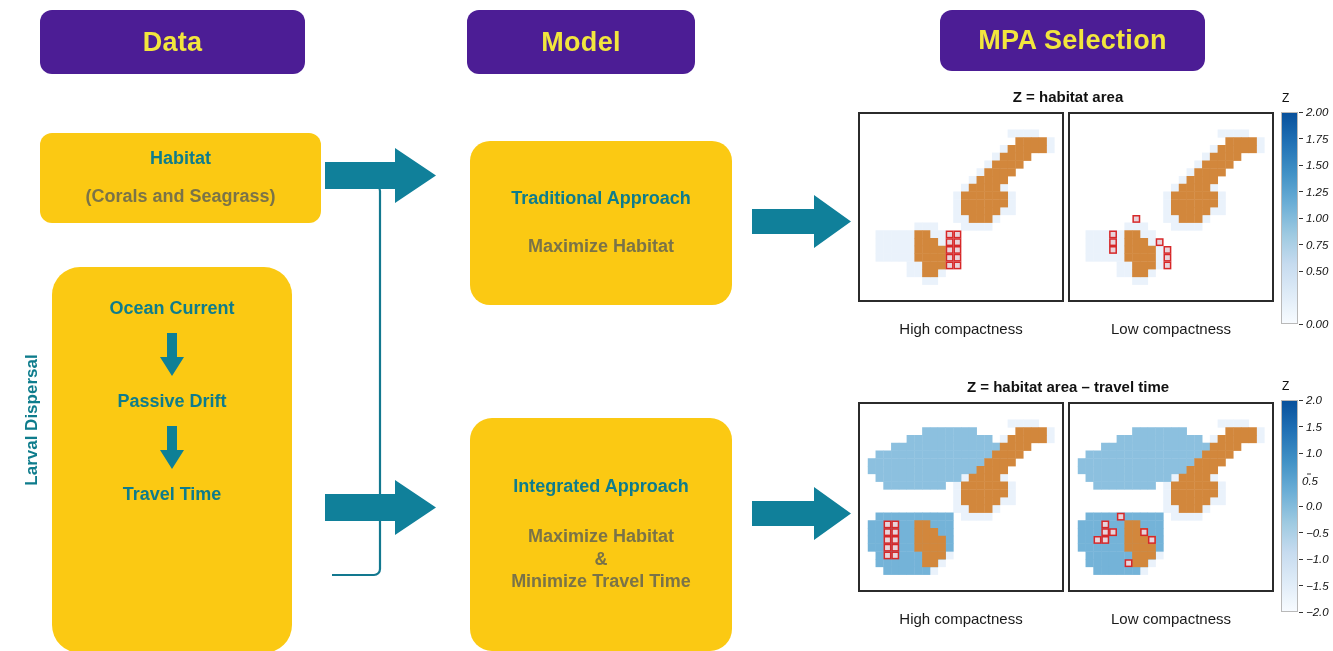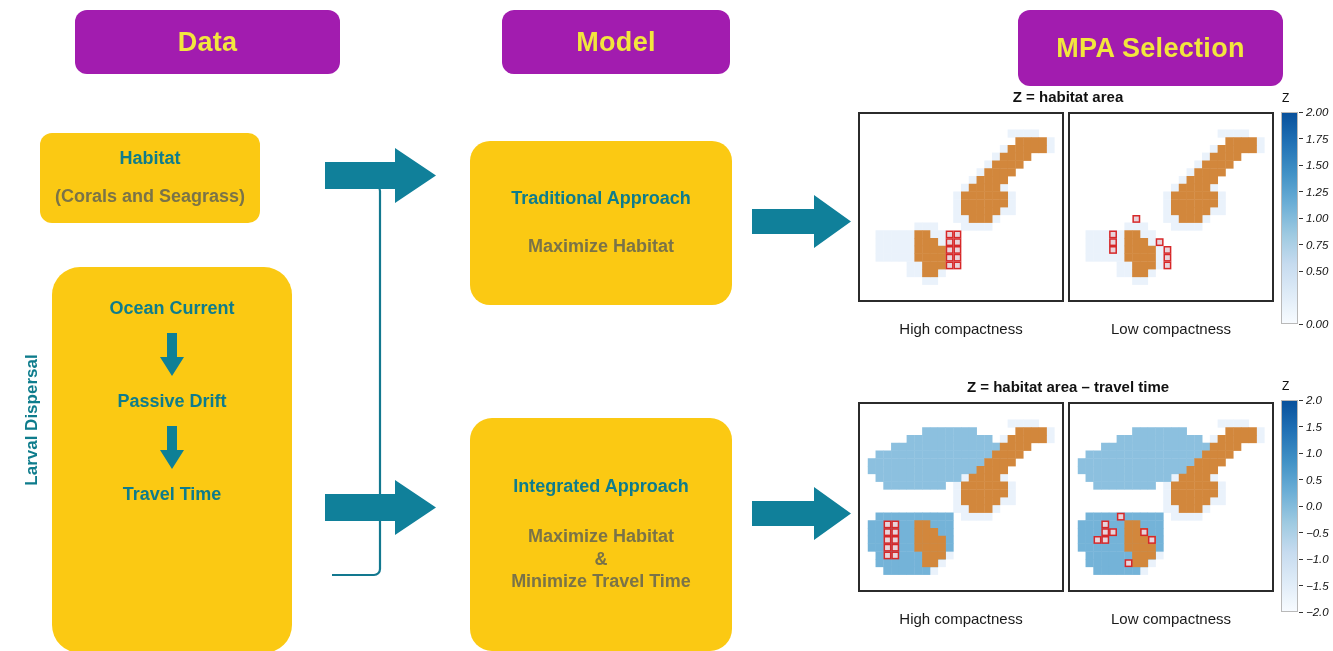--- a/index.html
+++ b/index.html
@@ -2,31 +2,31 @@
 <html><head>
 <meta charset="utf-8">
 <style>
   html,body{margin:0;padding:0;background:#fff;}
   body{width:1333px;height:651px;position:relative;overflow:hidden;
        font-family:"Liberation Sans",sans-serif;}
 
   .stage{position:absolute;left:0;top:0;width:1333px;height:651px;}
 
   
-  .pill{position:absolute;background:#a21caf;border-radius:12px;
+  .pill{position:absolute;background:#4c1d95;border-radius:12px;
         display:flex;align-items:center;justify-content:center;
-        color:#F2E63D;font-weight:bold;font-size:27px;letter-spacing:.3px;margin-left:35px;}
+        color:#F2E63D;font-weight:bold;font-size:27px;letter-spacing:.3px;}
   #pill-data{left:40px;top:10px;width:265px;height:64px;}
   #pill-model{left:467px;top:10px;width:228px;height:64px;}
-  #pill-mpa{left:983px;top:10px;width:265px;height:76px;}
+  #pill-mpa{left:940px;top:10px;width:265px;height:61px;}
 
   
   .card{position:absolute;background:#FBC913;border-radius:16px;
         display:flex;flex-direction:column;align-items:center;justify-content:center;}
-  #card-habitat{left:40px;top:133px;width:220px;height:90px;border-radius:12px;}
+  #card-habitat{left:40px;top:133px;width:281px;height:90px;border-radius:12px;}
   #card-larval{left:52px;top:267px;width:240px;height:386px;border-radius:28px;
                justify-content:flex-start;padding-top:31px;box-sizing:border-box;}
   #card-traditional{left:470px;top:141px;width:262px;height:164px;border-radius:20px;}
   #card-integrated{left:470px;top:418px;width:262px;height:233px;border-radius:22px;}
 
   .t-head{color:#0E7C8C;font-weight:bold;font-size:18px;text-align:center;}
   .t-sub{color:#7A7348;font-weight:bold;font-size:18px;text-align:center;line-height:1.25;}
   #card-habitat .t-head{font-size:18px;}
   #card-habitat .t-sub{margin-top:16px;}
   #card-traditional .t-sub{margin-top:26px;}
@@ -1150,21 +1150,21 @@
           <span>−1.0</span>
         </div>
         <div class="cbar-tick" style="top: 62.5%;">
           <i></i>
           <span>−0.5</span>
         </div>
         <div class="cbar-tick" style="top: 50%;">
           <i></i>
           <span>0.0</span>
         </div>
-        <div class="cbar-tick" style="top: 37.5%;">
+        <div class="cbar-tick" style="top: 37.5%; flex-direction: column;">
           <i></i>
           <span>0.5</span>
         </div>
         <div class="cbar-tick" style="top: 25%;">
           <i></i>
           <span>1.0</span>
         </div>
         <div class="cbar-tick" style="top: 12.5%;">
           <i></i>
           <span>1.5</span>

